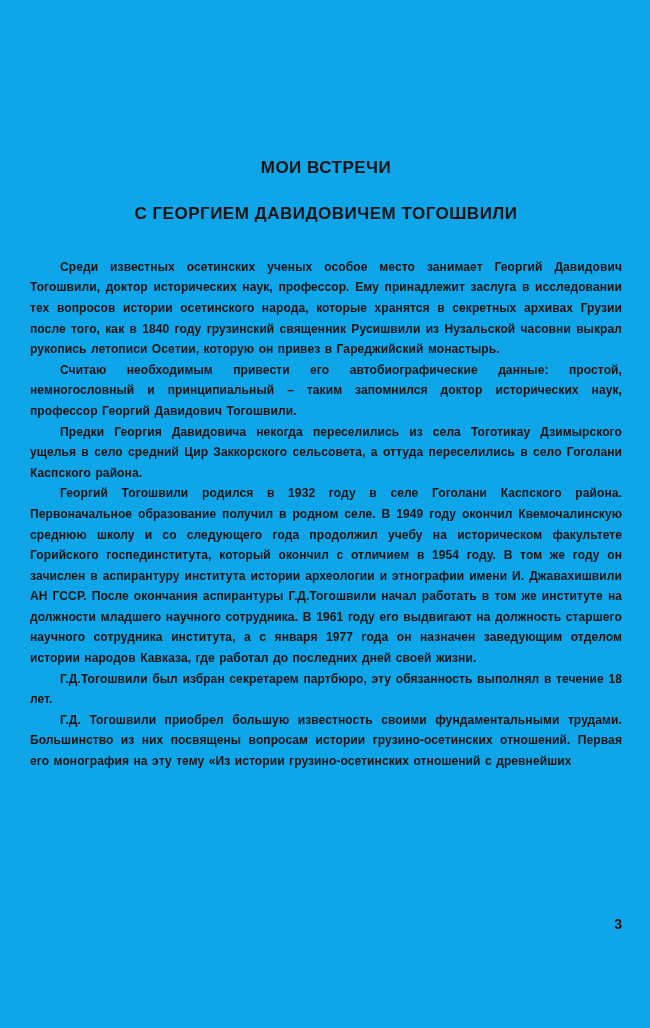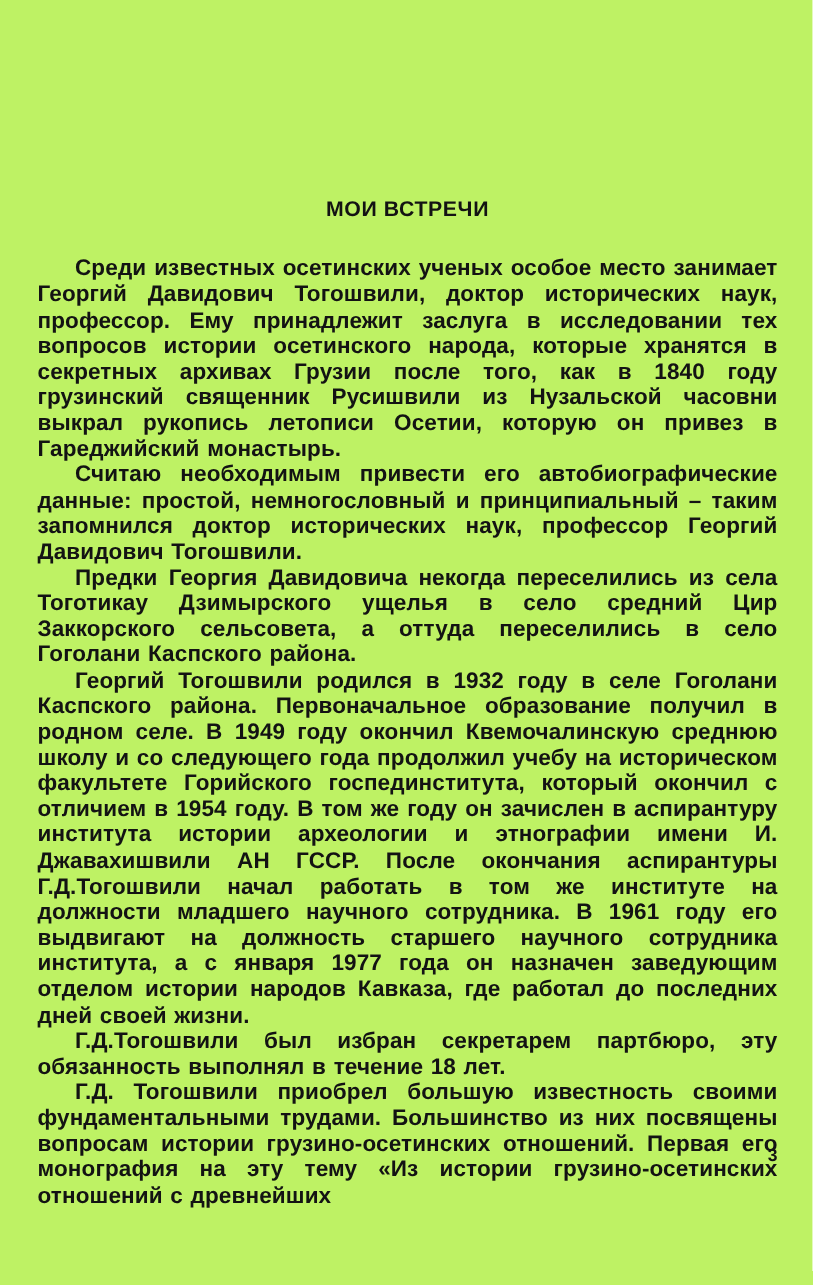--- a/index.html
+++ b/index.html
@@ -4,61 +4,62 @@
 <style>
   html, body {
     margin: 0;
     padding: 0;
     background: #ffffff;
   }
   .page {
     position: relative;
     width: 650px;
     height: 1028px;
-    background: #bef264;
+    background: #0ea5e9;
     color: #131313;
     box-sizing: border-box;
     padding: 158px 28px 0 30px;
     font-family: "Liberation Sans", sans-serif;
     font-weight: 700;
     overflow: hidden;
   }
   .title {
     font-size: 17px;
     line-height: 1.2;
     text-align: center;
     margin: 0 0 26px 0;
     letter-spacing: 0.5px;
     font-weight: 700;
   }
   .title.second {
     margin-bottom: 32px;
   }
   .body-text p {
     margin: 0;
-    font-size: 18px;
+    font-size: 12px;
     line-height: 20.6px;
     text-align: justify;
     text-indent: 30px;
     letter-spacing: 0.1px;
     word-spacing: 1px;
   }
   .page-number {
     position: absolute;
     right: 28px;
     bottom: 96px;
     font-size: 14px;
     font-weight: 700;
   }
 </style>
 </head>
 <body>
 
 <div class="page">
   <h1 class="title">МОИ ВСТРЕЧИ</h1>
+  <h1 class="title second">С ГЕОРГИЕМ ДАВИДОВИЧЕМ ТОГОШВИЛИ</h1>
 
   <div class="body-text">
     <p>Среди известных осетинских ученых особое место занимает Георгий Давидович Тогошвили, доктор исторических наук, профессор. Ему принадлежит заслуга в исследовании тех вопросов истории осетинского народа, которые хранятся в секретных архивах Грузии после того, как в 1840 году грузинский священник Русишвили из Нузальской часовни выкрал рукопись летописи Осетии, которую он привез в Гареджийский монастырь.</p>
     <p>Считаю необходимым привести его автобиографические данные: простой, немногословный и принципиальный – таким запомнился доктор исторических наук, профессор Георгий Давидович Тогошвили.</p>
     <p>Предки Георгия Давидовича некогда переселились из села Тоготикау Дзимырского ущелья в село средний Цир Заккорского сельсовета, а оттуда переселились в село Гоголани Каспского района.</p>
     <p>Георгий Тогошвили родился в 1932 году в селе Гоголани Каспского района. Первоначальное образование получил в родном селе. В 1949 году окончил Квемочалинскую среднюю школу и со следующего года продолжил учебу на историческом факультете Горийского госпединститута, который окончил с отличием в 1954 году. В том же году он зачислен в аспирантуру института истории археологии и этнографии имени И. Джавахишвили АН ГССР. После окончания аспирантуры Г.Д.Тогошвили начал работать в том же институте на должности младшего научного сотрудника. В 1961 году его выдвигают на должность старшего научного сотрудника института, а с января 1977 года он назначен заведующим отделом истории народов Кавказа, где работал до последних дней своей жизни.</p>
     <p>Г.Д.Тогошвили был избран секретарем партбюро, эту обязанность выполнял в течение 18 лет.</p>
     <p>Г.Д. Тогошвили приобрел большую известность своими фундаментальными трудами. Большинство из них посвящены вопросам истории грузино-осетинских отношений. Первая его монография на эту тему «Из истории грузино-осетинских отношений с древнейших</p>
   </div>
 

